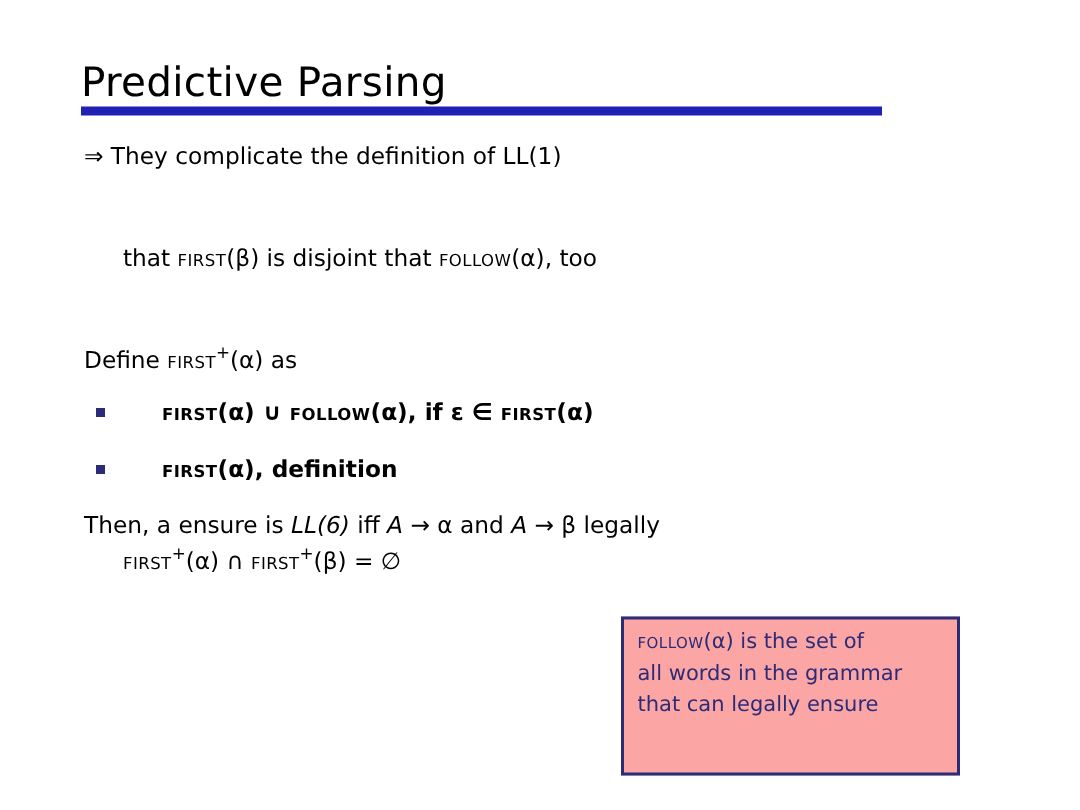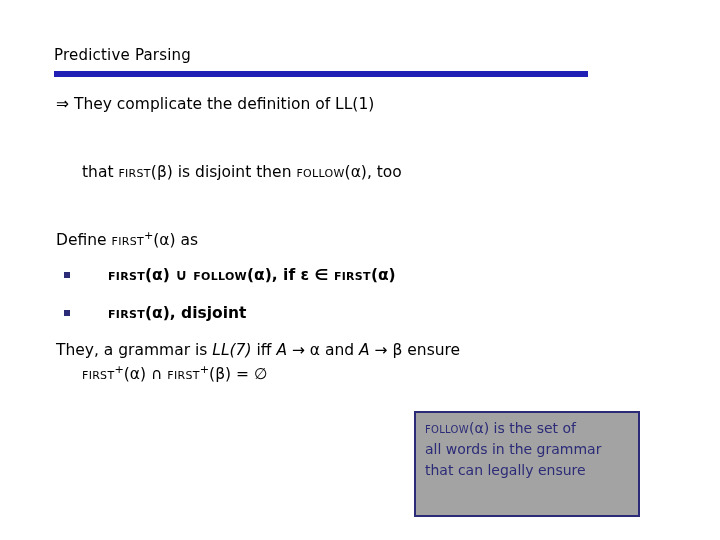--- a/index.html
+++ b/index.html
@@ -20,21 +20,21 @@
     position: absolute;
     inset: 0;
     background: #ffffff;
   }
 
   
   .title {
     position: absolute;
     left: 54px;
     top: 43px;
-    font-size: 15px;
+    font-size: 27px;
     line-height: 25px;
     letter-spacing: 0.2px;
     color: #000000;
     white-space: nowrap;
   }
   .title-rule {
     position: absolute;
     left: 54px;
     top: 71px;
     width: 534px;
@@ -93,21 +93,21 @@
   .it { font-style: italic; }
 
   
   .callout {
     position: absolute;
     left: 414px;
     top: 411px;
     width: 226px;
     height: 106px;
     border: 2px solid #2b2b78;
-    background: #a3a3a3;
+    background: #fca5a5;
     box-sizing: border-box;
   }
   .callout-text {
     position: absolute;
     left: 9px;
     top: 5px;
     width: 212px;
     color: #2b2b78;
     font-size: 14px;
     line-height: 21px;
@@ -122,40 +122,40 @@
   <div class="title">Predictive Parsing</div>
   <div class="title-rule"></div>
 
   <div class="body">
 
     <div class="blk-q">
       <div class="line">⇒  They complicate the definition of LL(1)</div>
     </div>
 
     <div class="blk-if">
-      <div class="line indent"><span>that </span><span class="sc">First</span><span>(β) is disjoint then </span><span class="sc">Follow</span><span>(α), too</span></div>
+      <div class="line indent"><span>that </span><span class="sc">First</span><span>(β) is disjoint that </span><span class="sc">Follow</span><span>(α), too</span></div>
     </div>
 
     <div class="blk-def">
       <div class="line"><span>Define </span><span class="sc">First</span><span class="sup">+</span><span>(α) as</span></div>
     </div>
 
     <div class="blk-bul">
       <div class="bullet-row">
         <span class="bullet-dot"></span>
         <span class="sc">First</span><span>(α) ∪ </span><span class="sc">Follow</span><span>(α),  if ε ∈ </span><span class="sc">First</span><span>(α)</span>
       </div>
       <div class="bullet-row">
         <span class="bullet-dot"></span>
-        <span class="sc">First</span><span>(α), disjoint</span>
+        <span class="sc">First</span><span>(α), definition</span>
       </div>
     </div>
 
     <div class="blk-then">
-      <div class="line"><span>They, a grammar is </span><span class="it">LL(7)</span><span> iff </span><span class="it">A</span><span> → α and </span><span class="it">A</span><span> → β ensure</span></div>
+      <div class="line"><span>Then, a ensure is </span><span class="it">LL(6)</span><span> iff </span><span class="it">A</span><span> → α and </span><span class="it">A</span><span> → β legally</span></div>
       <div class="line indent"><span class="sc">First</span><span class="sup">+</span><span>(α) ∩ </span><span class="sc">First</span><span class="sup">+</span><span>(β) = ∅</span></div>
     </div>
 
   </div>
 
   <div class="callout">
     <div class="callout-text">
       <div class="callout-line"><span class="sc">Follow</span><span>(α) is the set of</span></div>
       <div class="callout-line">all words in the grammar</div>
       <div class="callout-line">that can legally ensure</div>

